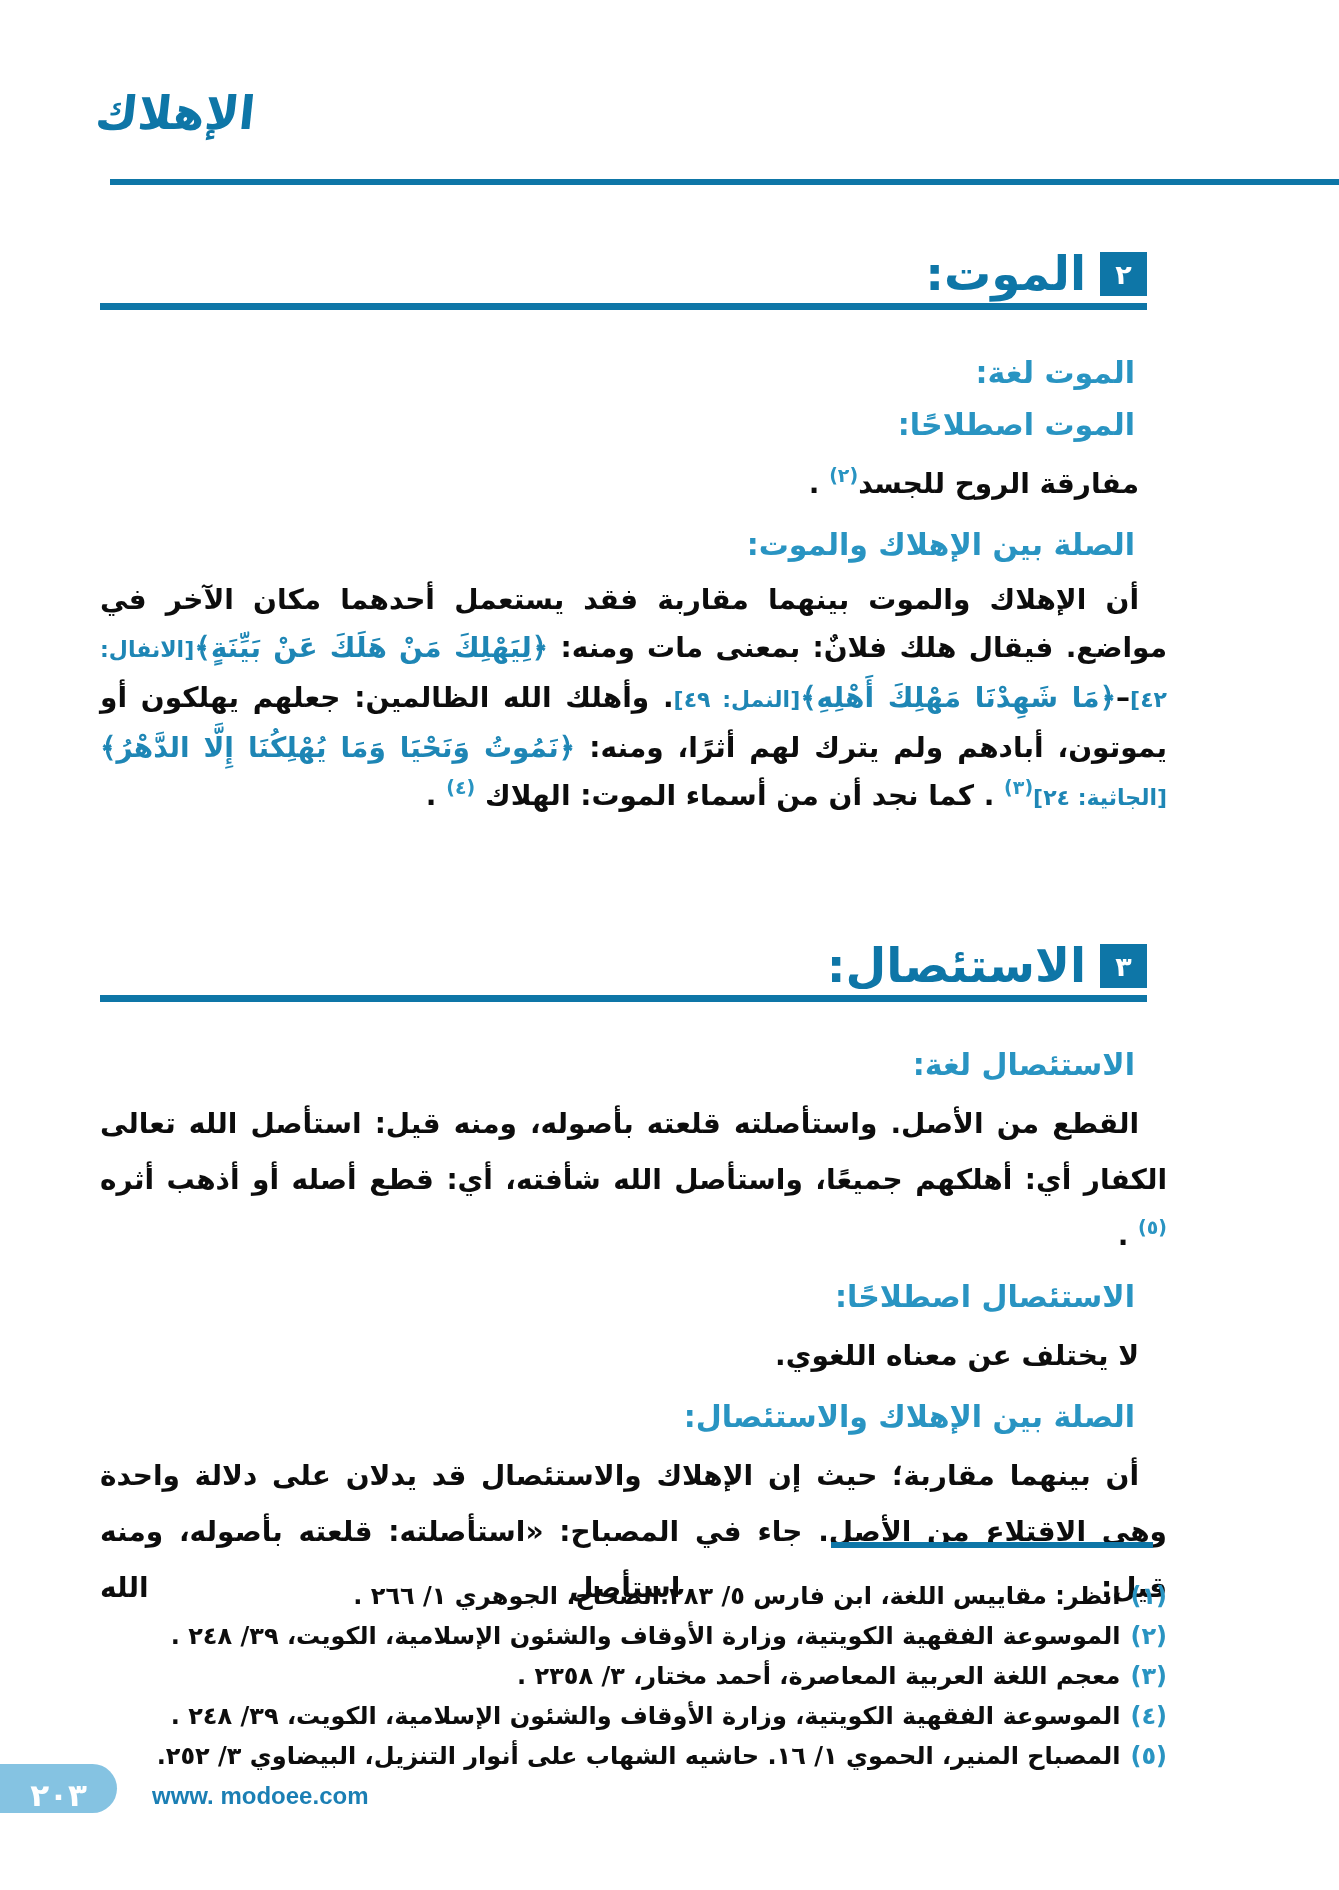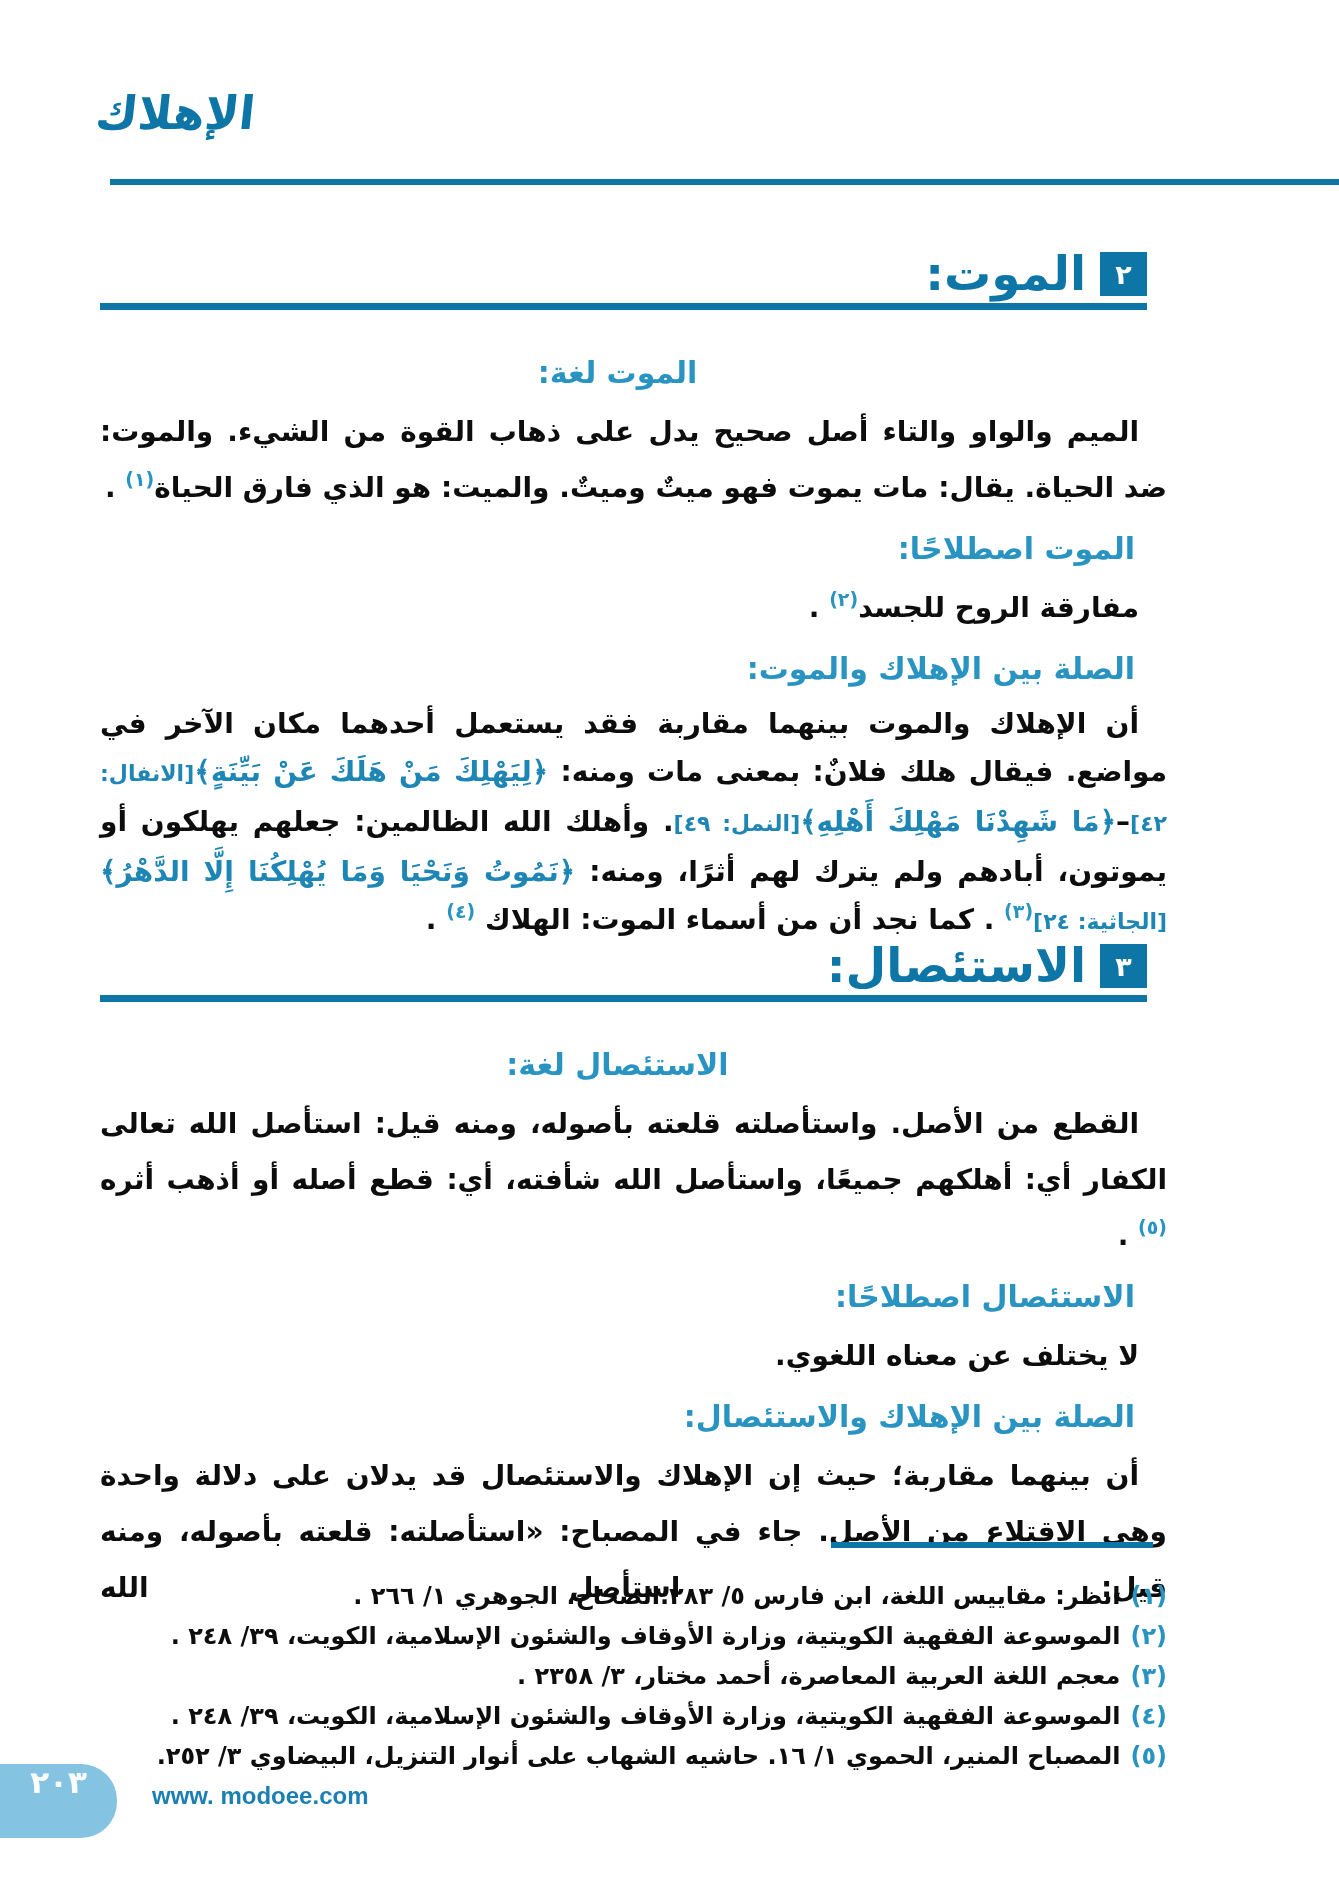--- a/index.html
+++ b/index.html
@@ -35,21 +35,21 @@
   }
   .section-title {
     font-size:47px; font-weight:bold; color:#0e76a7;
     margin-right:14px; line-height:44px;
   }
   .section-rule { height:7px; background:#0e76a7; margin-top:7px; margin-right:20px; }
   .subheading {
     font-size:30px; font-weight:bold; color:#2994c2;
     margin-right:32px; line-height:38px;
   }
-  .sub-1 { margin-top:44px;text-align:center; }
+  .sub-1 { margin-top:44px; }
   .sub-mid { margin-top:14px; }
   .para {
     font-size:28px; font-weight:bold; line-height:56px;
     text-align:justify; text-indent:28px; margin-top:12px;
     color:#0d0d0d;
   }
   .para.tight { line-height:48px; }
   .para.justify-last { text-align-last:justify; }
   .seg-verse { color:#1e86b5; }
   .seg-ref   { color:#1e86b5; font-size:22px; }
@@ -59,24 +59,24 @@
   .fn-sep { height:6px; width:322px; background:#0e76a7; margin-right:14px; }
   .fn-list { margin-top:28px; }
   .fn-item {
     font-size:24px; font-weight:bold; line-height:40px;
     white-space:nowrap; color:#0d0d0d;
   }
   .fn-num { color:#2994c2; margin-left:10px; }
   
   .page-badge {
     position:absolute; left:0; top:1764px;
-    width:117px; height:74px;
+    width:117px; height:49px;
     background:#85c3e2; color:#ffffff;
     border-radius:0 36px 36px 0;
-    display:flex; align-items:flex-start; justify-content:center;
+    display:flex; align-items:flex-end; justify-content:center;
     font-size:31px; font-weight:bold;
   }
   .website {
     position:absolute; left:152px; top:1782px;
     font-family:"Liberation Sans", sans-serif;
     font-size:24px; font-weight:bold; color:#1b7fb4;
     direction:ltr;
   }
 </style>
 </head>
@@ -88,21 +88,20 @@
   <div class="header-rule"></div>
 
   <div class="section section-2">
     <div class="heading-row">
       <div class="num-badge">٢</div>
       <div class="section-title">الموت:</div>
     </div>
     <div class="section-rule"></div>
 
     <div class="subheading sub-1">الموت لغة:</div>
-    <div class="para"><span class="seg-body">الميم والواو والتاء أصل صحيح يدل على ذهاب القوة من الشيء. والموت: ضد الحياة. يقال: مات يموت فهو ميتٌ وميتٌ. والميت: هو الذي فارق الحياة</span><span class="seg-fnref">(١)</span><span class="seg-body"> .</span></div>
 
     <div class="subheading sub-mid">الموت اصطلاحًا:</div>
     <div class="para"><span class="seg-body">مفارقة الروح للجسد</span><span class="seg-fnref">(٢)</span><span class="seg-body"> .</span></div>
 
     <div class="subheading sub-mid">الصلة بين الإهلاك والموت:</div>
     <div class="para tight"><span class="seg-body">أن الإهلاك والموت بينهما مقاربة فقد يستعمل أحدهما مكان الآخر في مواضع. فيقال هلك فلانٌ: بمعنى مات ومنه: </span><span class="seg-verse">﴿لِيَهْلِكَ مَنْ هَلَكَ عَنْ بَيِّنَةٍ﴾</span><span class="seg-ref">[الانفال: ٤٢]</span><span class="seg-body">–</span><span class="seg-verse">﴿مَا شَهِدْنَا مَهْلِكَ أَهْلِهِ﴾</span><span class="seg-ref">[النمل: ٤٩]</span><span class="seg-body">. وأهلك الله الظالمين: جعلهم يهلكون أو يموتون، أبادهم ولم يترك لهم أثرًا، ومنه: </span><span class="seg-verse">﴿نَمُوتُ وَنَحْيَا وَمَا يُهْلِكُنَا إِلَّا الدَّهْرُ﴾</span><span class="seg-ref">[الجاثية: ٢٤]</span><span class="seg-fnref">(٣)</span><span class="seg-body"> . كما نجد أن من أسماء الموت: الهلاك </span><span class="seg-fnref">(٤)</span><span class="seg-body"> .</span></div>
   </div>
 
   <div class="section section-3">
     <div class="heading-row">

